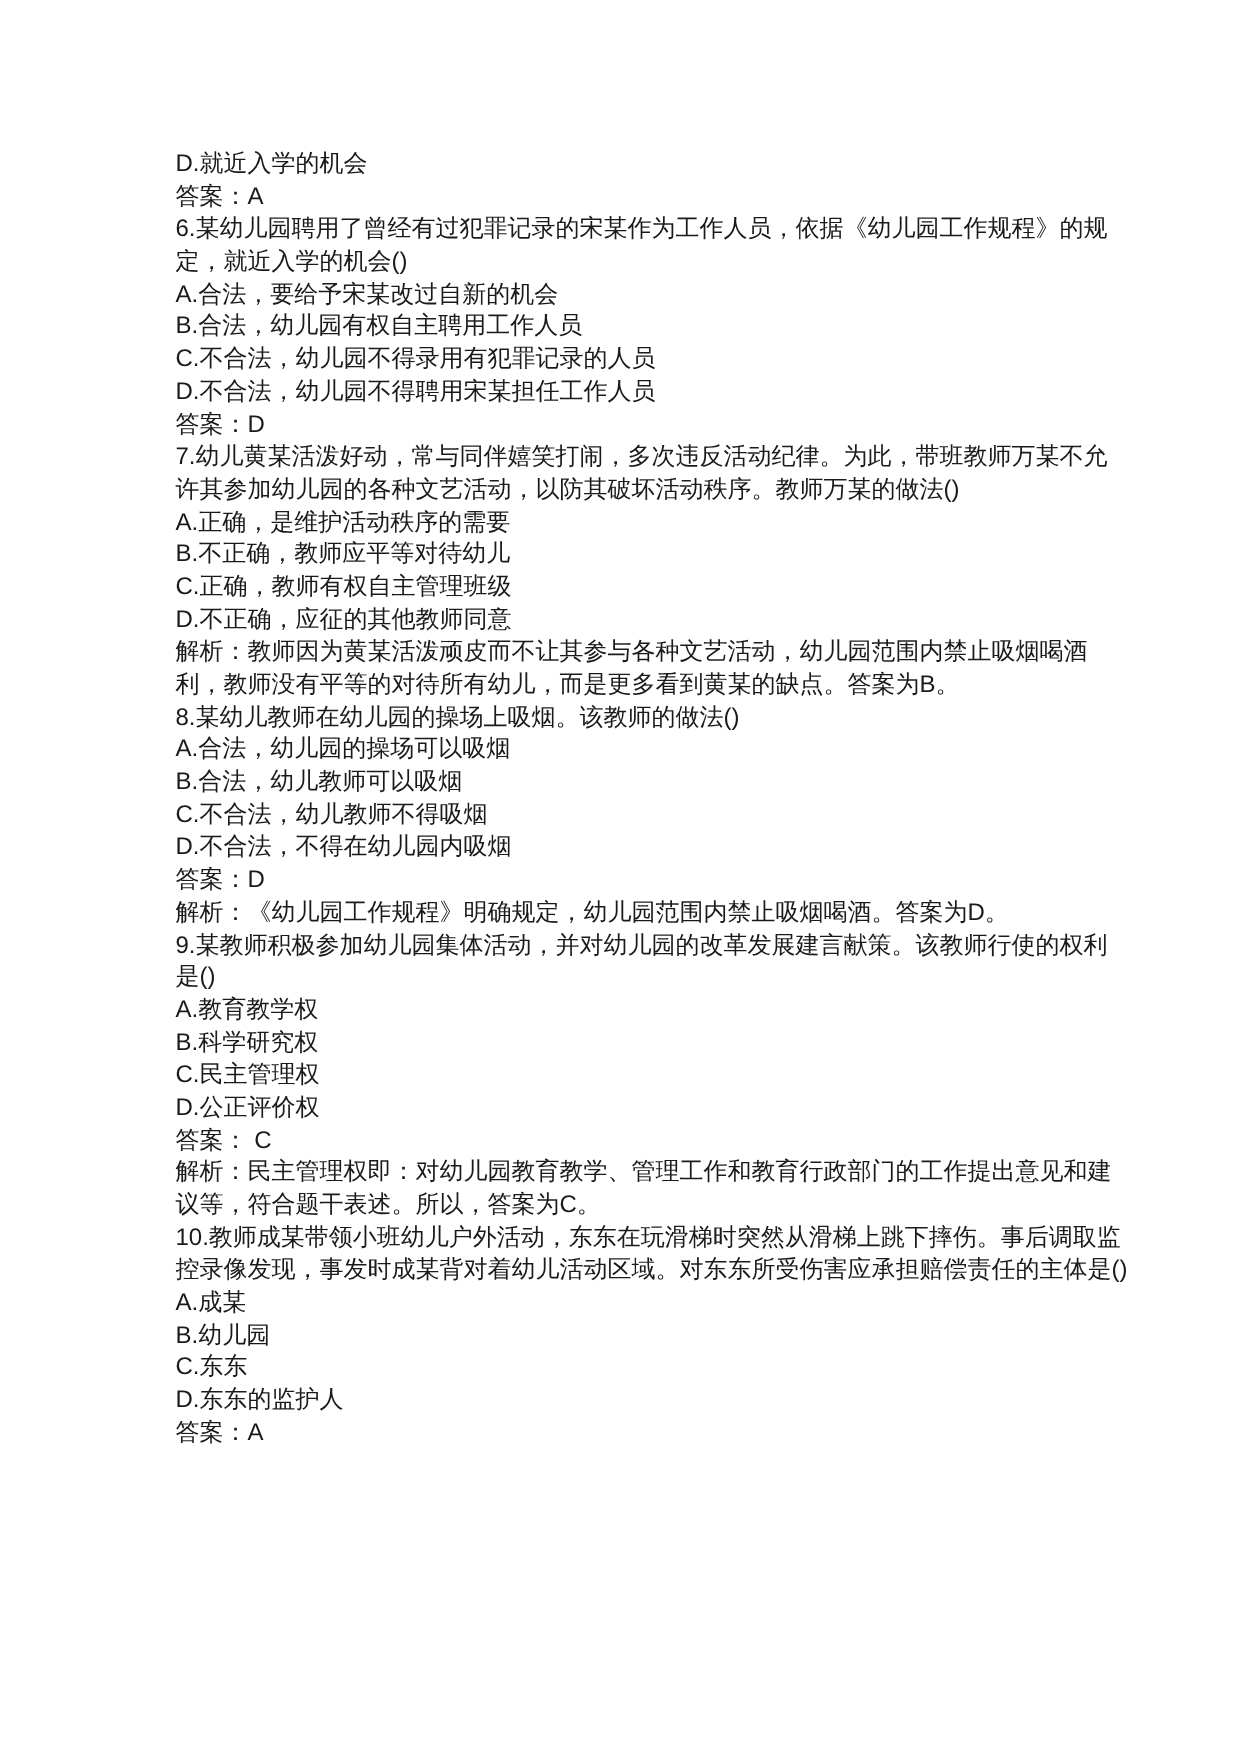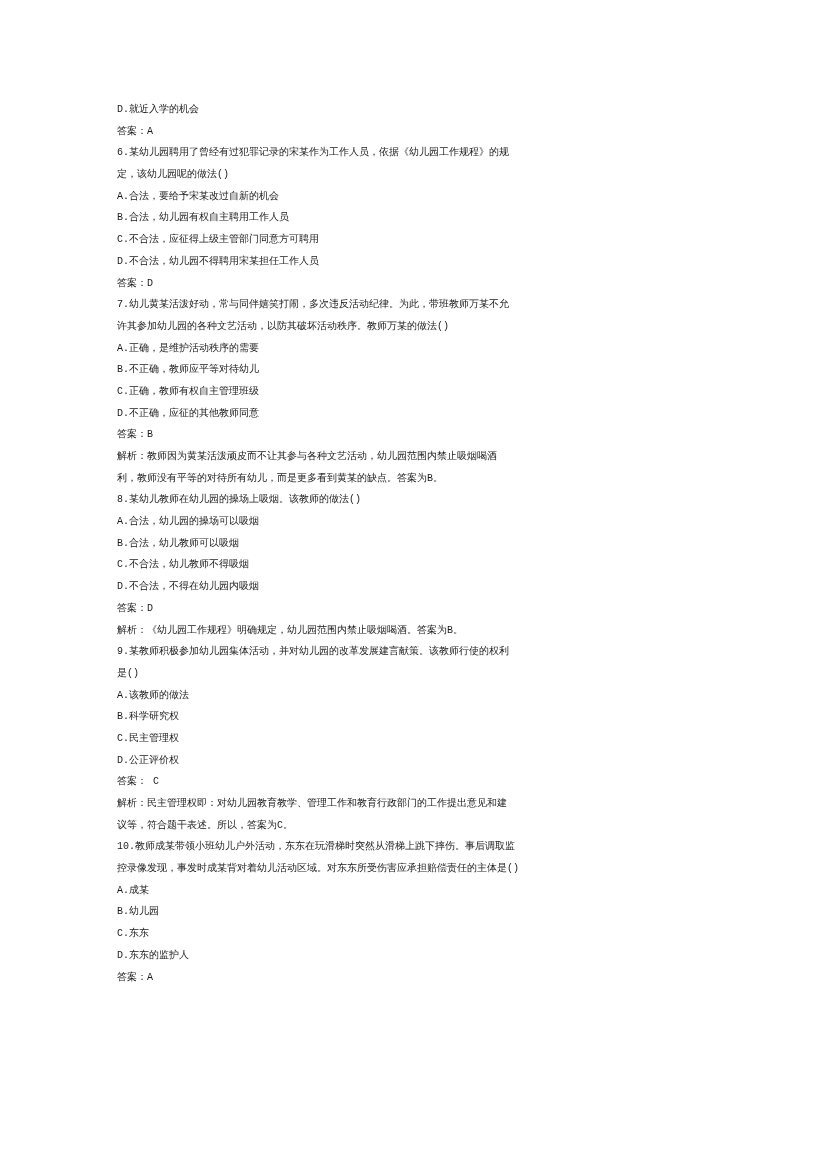--- a/index.html
+++ b/index.html
@@ -2,59 +2,58 @@
 <html><head>
   <meta charset="utf-8">
   <style>
     html, body { margin: 0; padding: 0; background: #ffffff; }
     body { width: 827px; height: 1170px; position: relative; overflow: hidden; }
     .page {
       position: absolute;
       left: 117px;
       top: 99px;
       width: 600px;
-      font-family: Liberation Mono, monospace;
-      font-size: 10px;
+      font-family: Liberation Sans, sans-serif;
+      font-size: 16px;
       line-height: 21.7px;
       color: #1a1a1a;
     }
     .line { white-space: nowrap; height: 21.7px; }
   </style>
 </head>
 <body>
 
 <div class="page">
   <div class="line">D.就近入学的机会</div>
   <div class="line">答案：A</div>
   <div class="line">6.某幼儿园聘用了曾经有过犯罪记录的宋某作为工作人员，依据《幼儿园工作规程》的规</div>
-  <div class="line">定，该幼儿园呢的做法()</div>
+  <div class="line">定，就近入学的机会()</div>
   <div class="line">A.合法，要给予宋某改过自新的机会</div>
   <div class="line">B.合法，幼儿园有权自主聘用工作人员</div>
-  <div class="line">C.不合法，应征得上级主管部门同意方可聘用</div>
+  <div class="line">C.不合法，幼儿园不得录用有犯罪记录的人员</div>
   <div class="line">D.不合法，幼儿园不得聘用宋某担任工作人员</div>
   <div class="line">答案：D</div>
   <div class="line">7.幼儿黄某活泼好动，常与同伴嬉笑打闹，多次违反活动纪律。为此，带班教师万某不允</div>
   <div class="line">许其参加幼儿园的各种文艺活动，以防其破坏活动秩序。教师万某的做法()</div>
   <div class="line">A.正确，是维护活动秩序的需要</div>
   <div class="line">B.不正确，教师应平等对待幼儿</div>
   <div class="line">C.正确，教师有权自主管理班级</div>
   <div class="line">D.不正确，应征的其他教师同意</div>
-  <div class="line">答案：B</div>
   <div class="line">解析：教师因为黄某活泼顽皮而不让其参与各种文艺活动，幼儿园范围内禁止吸烟喝酒</div>
   <div class="line">利，教师没有平等的对待所有幼儿，而是更多看到黄某的缺点。答案为B。</div>
   <div class="line">8.某幼儿教师在幼儿园的操场上吸烟。该教师的做法()</div>
   <div class="line">A.合法，幼儿园的操场可以吸烟</div>
   <div class="line">B.合法，幼儿教师可以吸烟</div>
   <div class="line">C.不合法，幼儿教师不得吸烟</div>
   <div class="line">D.不合法，不得在幼儿园内吸烟</div>
   <div class="line">答案：D</div>
-  <div class="line">解析：《幼儿园工作规程》明确规定，幼儿园范围内禁止吸烟喝酒。答案为B。</div>
+  <div class="line">解析：《幼儿园工作规程》明确规定，幼儿园范围内禁止吸烟喝酒。答案为D。</div>
   <div class="line">9.某教师积极参加幼儿园集体活动，并对幼儿园的改革发展建言献策。该教师行使的权利</div>
   <div class="line">是()</div>
-  <div class="line">A.该教师的做法</div>
+  <div class="line">A.教育教学权</div>
   <div class="line">B.科学研究权</div>
   <div class="line">C.民主管理权</div>
   <div class="line">D.公正评价权</div>
   <div class="line">答案： C</div>
   <div class="line">解析：民主管理权即：对幼儿园教育教学、管理工作和教育行政部门的工作提出意见和建</div>
   <div class="line">议等，符合题干表述。所以，答案为C。</div>
   <div class="line">10.教师成某带领小班幼儿户外活动，东东在玩滑梯时突然从滑梯上跳下摔伤。事后调取监</div>
   <div class="line">控录像发现，事发时成某背对着幼儿活动区域。对东东所受伤害应承担赔偿责任的主体是()</div>
   <div class="line">A.成某</div>
   <div class="line">B.幼儿园</div>

